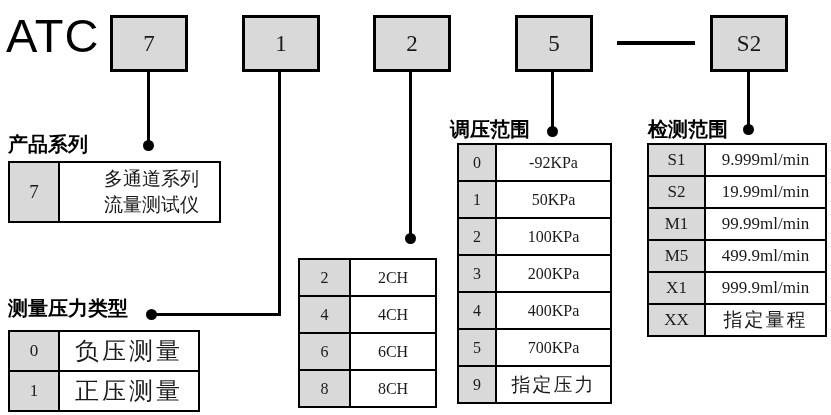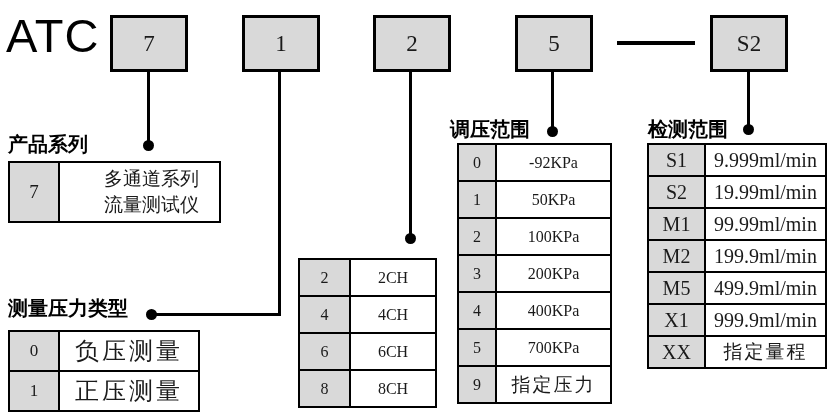--- a/index.html
+++ b/index.html
@@ -58,21 +58,21 @@
   .t-chan .code{width:45px;}
   .t-chan .val{width:80px;}
   
   .t-prange{left:457px;top:143px;}
   .t-prange td{height:35px;font-size:16px;}
   .t-prange .code{width:32px;}
   .t-prange .val{width:109px;}
   .t-prange tr:last-child .val{font-size:19px;letter-spacing:2px;}
   
   .t-detect{left:647px;top:143px;}
-  .t-detect td{height:30px;font-size:20px;}
+  .t-detect td{height:30px;font-size:17px;}
   .t-detect .code{width:51px;}
   .t-detect .val{width:115px;}
   .t-detect tr:last-child .val{font-size:19px;letter-spacing:2px;}
 </style>
 </head>
 <body>
 
 <div class="stage">
 
   <div class="brand">ATC</div>
@@ -189,24 +189,20 @@
     </tr>
     <tr>
       <td class="code">S2</td>
       <td class="val">19.99ml/min</td>
     </tr>
     <tr>
       <td class="code">M1</td>
       <td class="val">99.99ml/min</td>
     </tr>
     <tr>
-      <td class="code">M2</td>
-      <td class="val">199.9ml/min</td>
-    </tr>
-    <tr>
       <td class="code">M5</td>
       <td class="val">499.9ml/min</td>
     </tr>
     <tr>
       <td class="code">X1</td>
       <td class="val">999.9ml/min</td>
     </tr>
     <tr>
       <td class="code">XX</td>
       <td class="val">指定量程</td>

